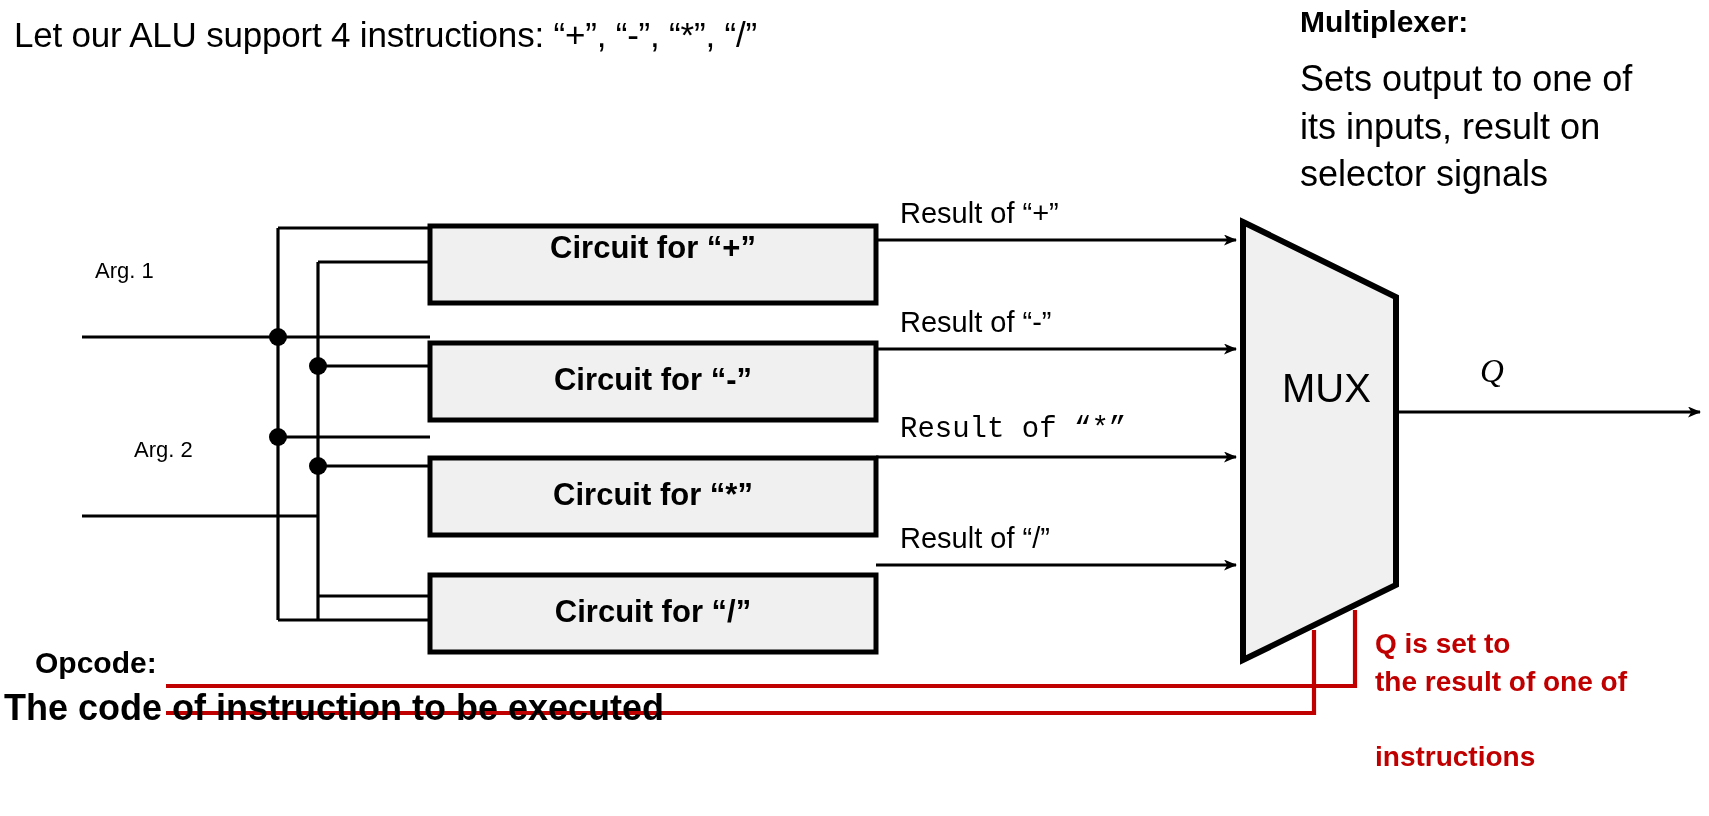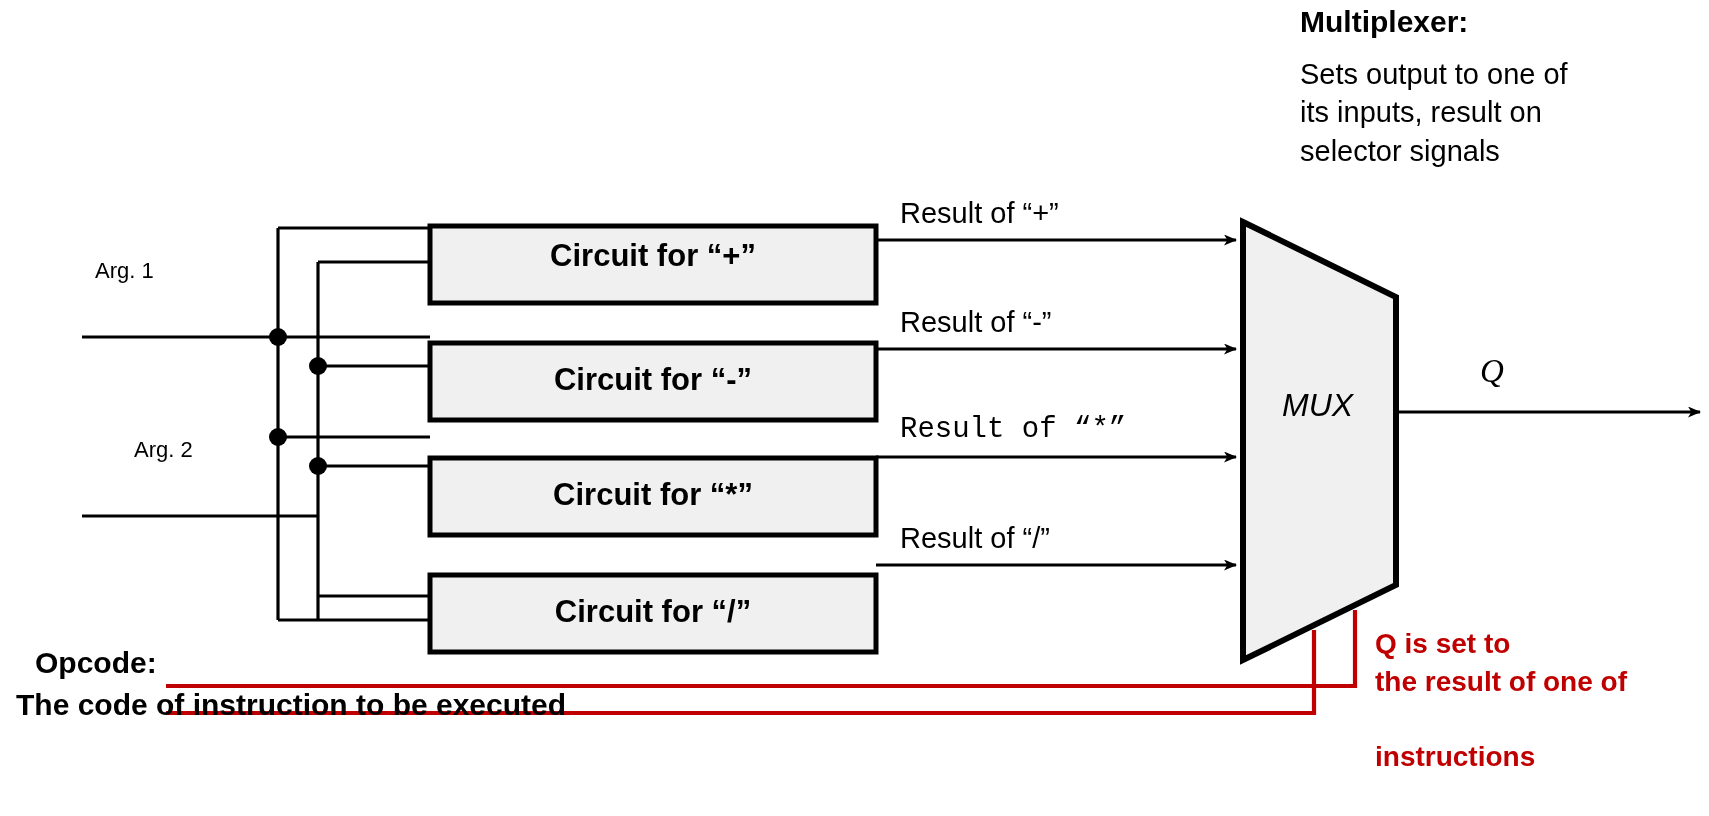--- a/index.html
+++ b/index.html
@@ -40,21 +40,21 @@
   }
   .mux-head {
     left: 1300px;
     top: 4px;
     font-size: 30px;
     font-weight: bold;
   }
   .mux-desc {
     left: 1300px;
     top: 55px;
-    font-size: 29px;
+    font-size: 36px;
     width: 400px;
     line-height: 1.32;
   }
   .arg-label {
     font-size: 22px;
   }
   .arg1-label { left: 95px; top: 258px; }
   .arg2-label { left: 95px; top: 437px; margin-left: 39px; }
 
   .box-label {
@@ -69,35 +69,34 @@
   }
   .q-label {
     left: 1480px;
     top: 352px;
     font-size: 33px;
     font-family: "Liberation Serif", serif;
     font-style: italic;
   }
   .mux-inner-label {
     left: 1282px;
-    top: 387px;
-    font-size: 32px;
-    font-style: italic;
+    top: 365px;
+    font-size: 40px;
   }
   .opcode-label {
     left: 4px;
     top: 645px;
     font-size: 30px;
     font-weight: bold;
     margin-left: 31px;
   }
   .opcode-sub {
-    left: 16px;
+    left: 4px;
     top: 687px;
-    font-size: 30px;
+    font-size: 36px;
     font-weight: bold;
   }
   .red-note {
     left: 1375px;
     top: 600px;
     font-size: 28px;
     font-weight: bold;
     line-height: 1.34;
   }
 </style>
@@ -174,28 +173,29 @@
     <g stroke="#000000" stroke-width="3.2" fill="none">
       <path d="M1396,412 L1700,412" marker-end="url(#arrow)"></path>
     </g>
 
     <g stroke="#C00000" stroke-width="4.2" fill="none">
       <path d="M166,686 L1355,686 L1355,610"></path>
       <path d="M166,713 L1314,713 L1314,630"></path>
     </g>
   </svg>
 
+  <div class="txt title-text">Let our ALU support 4 instructions: “+”, “-”, “*”, “/”</div>
 
   <div class="txt mux-head">Multiplexer:</div>
   <div class="txt mux-desc"><span>Sets output to one of</span><br><span>its inputs, result on</span><br><span>selector signals</span></div>
 
   <div class="txt arg-label arg1-label">Arg. 1</div>
   <div class="txt arg-label arg2-label">Arg. 2</div>
 
-  <div class="box-label" style="left:445px; top:238px;">Circuit for “+”</div>
+  <div class="box-label" style="left:445px; top:230px;">Circuit for “+”</div>
   <div class="box-label" style="left:445px; top:362px;">Circuit for “-”</div>
   <div class="box-label" style="left:445px; top:594px;">Circuit for “/”</div>
   <div class="box-label" style="left:445px; top:477px;">Circuit for “*”</div>
 
   <div class="txt result-label" style="left:900px; top:196px;">Result of “+”</div>
   <div class="txt result-label" style="left:900px; top:305px;">Result of “-”</div>
   <div class="txt result-label" style="left:900px; top:413px;font-family:Liberation Mono, monospace;">Result of “*”</div>
   <div class="txt result-label" style="left:900px; top:521px;">Result of “/”</div>
 
   <div class="txt mux-inner-label">MUX</div>

